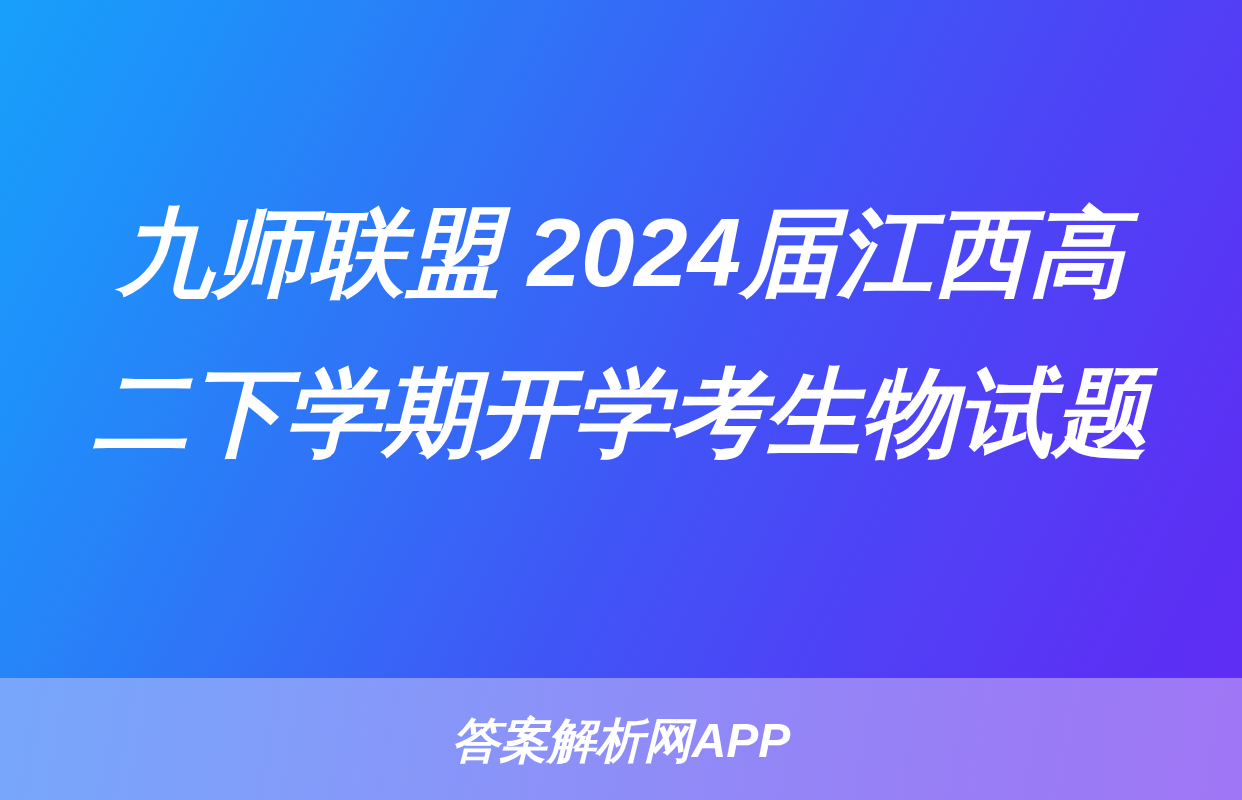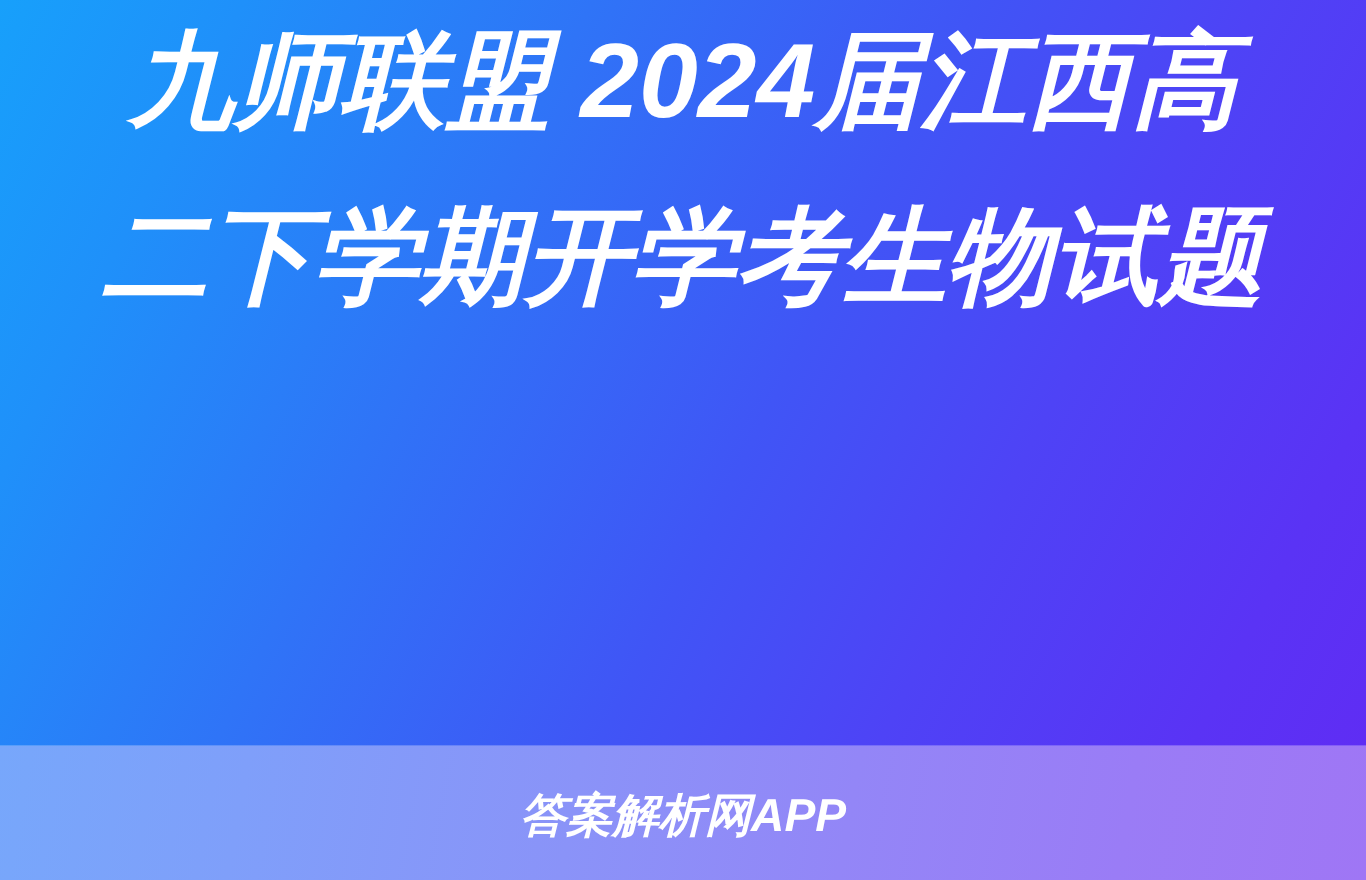--- a/index.html
+++ b/index.html
@@ -36,20 +36,21 @@
         #17a0fb 0%,
         #1f90fa 14%,
         #2f74f7 34%,
         #4055f6 56%,
         #4e43f6 72%,
         #5a33f5 90%,
         #5f2df4 100%);
     display: flex;
     flex-direction: column;
     align-items: center;
+    justify-content: center;
   }
 
   .hero-title {
     width: 1100px;
     margin: 0;
     padding: 0;
     color: #ffffff;
     font-size: 96px;
     line-height: 160px;
     font-weight: 700;
@@ -77,21 +78,21 @@
         #9f76f5 100%);
     display: flex;
     align-items: center;
     justify-content: center;
   }
 
   .footer-brand {
     margin: 0;
     padding: 0;
     color: #ffffff;
-    font-size: 42px;
+    font-size: 48px;
     line-height: 1;
     font-weight: 700;
     font-style: italic;
     letter-spacing: 0px;
     text-align: left;
     white-space: nowrap;
     transform: translateY(2px);
   }
 </style>
 </head>

